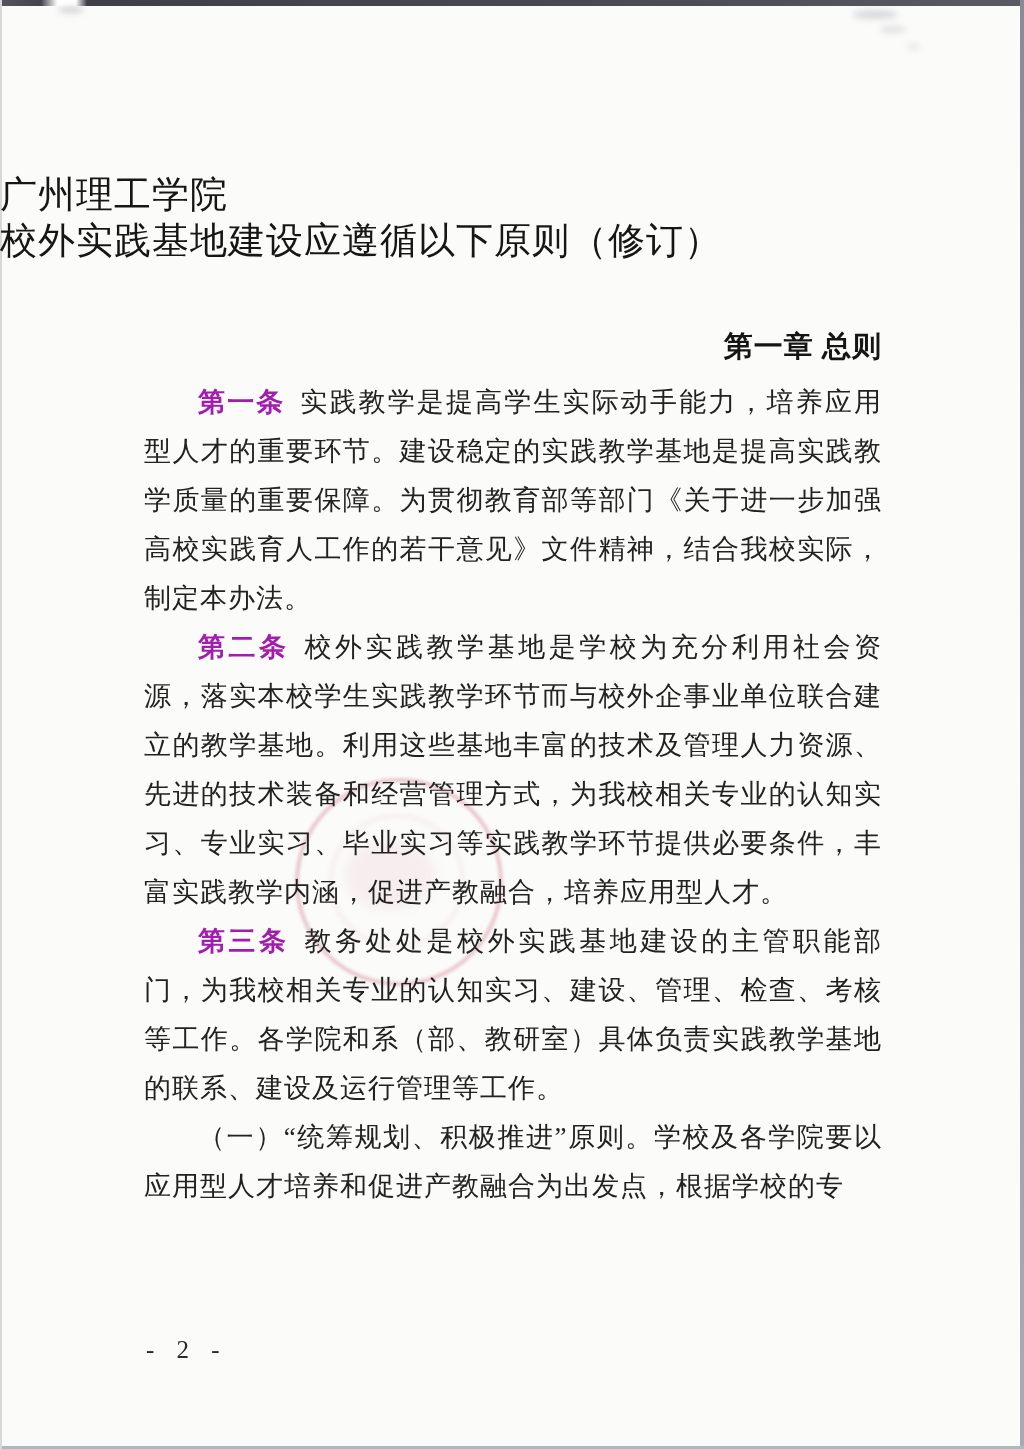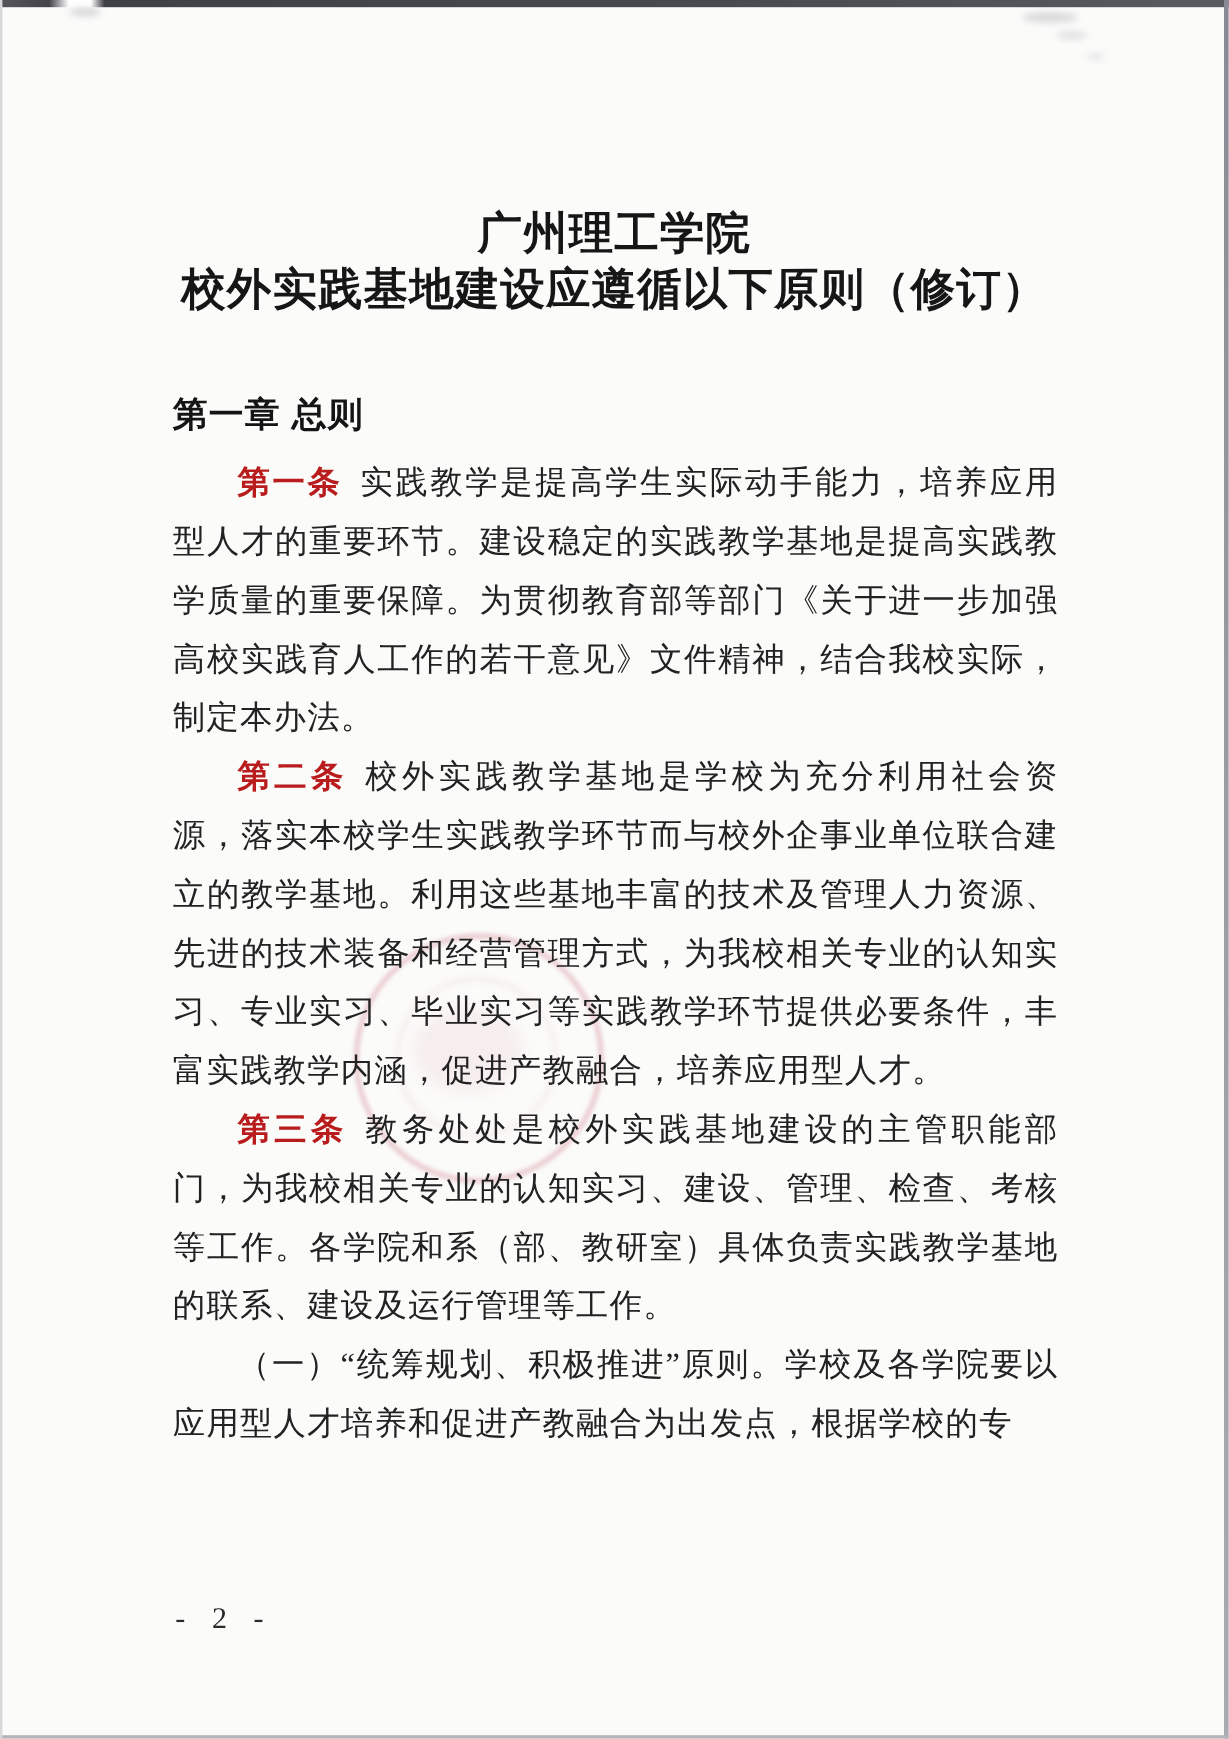--- a/index.html
+++ b/index.html
@@ -25,35 +25,35 @@
   
   .stamp{position:absolute;left:295px;top:778px;width:200px;height:200px;
     border:4px solid rgba(205,115,130,.38);border-radius:50%;
     filter:blur(1.6px);pointer-events:none;}
   .stamp-inner{position:absolute;left:330px;top:815px;width:130px;height:128px;
     border:2px solid rgba(210,130,145,.22);border-radius:50%;filter:blur(2.5px);}
   .stamp-blob{position:absolute;left:345px;top:840px;width:90px;height:70px;
     background:rgba(215,140,155,.12);border-radius:50%;filter:blur(6px);}
 
   
-  .doc-title{position:absolute;left:0;top:172px;width:1024px;text-align:center;
-    font-family:"Liberation Sans","DejaVu Sans",sans-serif;font-weight:bold;
+  .doc-title{position:absolute;left:0;top:172px;width:1024px;text-align:left;
+    font-family:"Liberation Sans","DejaVu Sans",sans-serif;font-weight:normal;
     font-size:37px;line-height:46px;letter-spacing:1px;color:#161616;}
   .doc-body{position:absolute;left:144px;top:324px;width:738px;
     font-size:27px;line-height:49px;letter-spacing:1px;
     text-align:justify;text-justify:inter-character;color:#222;}
   .doc-body h2{
-    font-family:Liberation Sans, sans-serif;
+    font-family:Liberation Serif, serif;
     font-size:29px;font-weight:bold;color:#151515;
-    text-align:left;margin:0 0 10px 0;line-height:44px;letter-spacing:1px;}
+    text-align:right;margin:0 0 10px 0;line-height:44px;letter-spacing:1px;}
   .doc-body h2.second{margin-top:4px;margin-bottom:2px;}
   .doc-body p{margin:0;text-indent:2em;}
   .doc-body p .art-label{
     font-family:"Liberation Sans","DejaVu Sans",sans-serif;
-    font-weight:bold;color:#b91c1c;margin-right:.55em;}
+    font-weight:bold;color:#a21caf;margin-right:.55em;}
   .page-number{position:absolute;left:146px;top:1336px;
     font-size:25px;letter-spacing:8px;color:#2a2a2a;}
 </style>
 </head>
 <body>
 
 <div class="scan-top-band"></div>
 <div class="scan-right-edge"></div>
 <div class="scan-bottom-edge"></div>
 <div class="scan-left-edge"></div>

